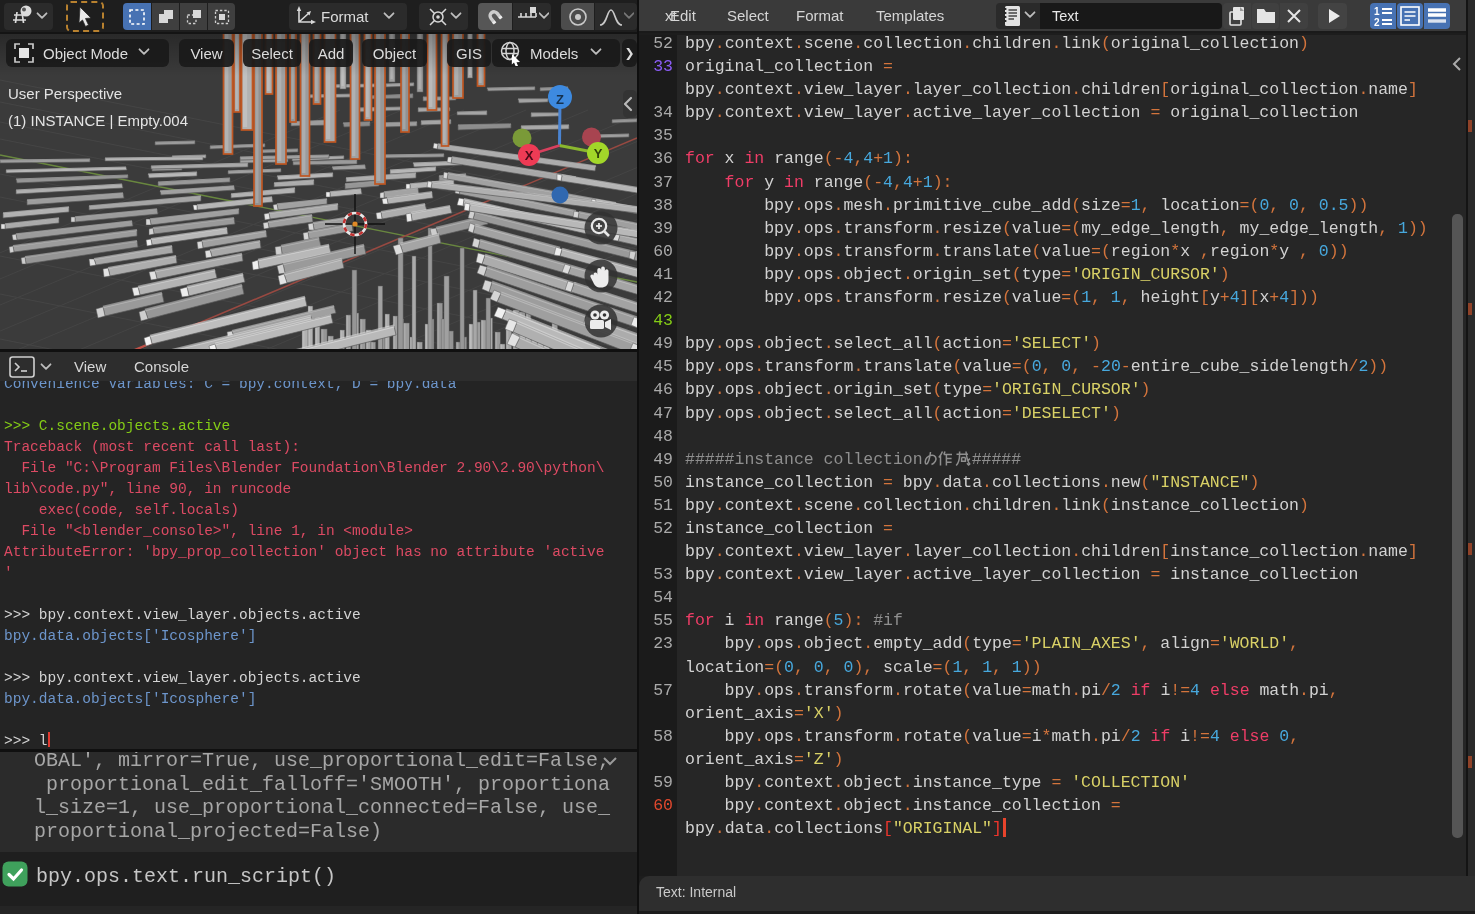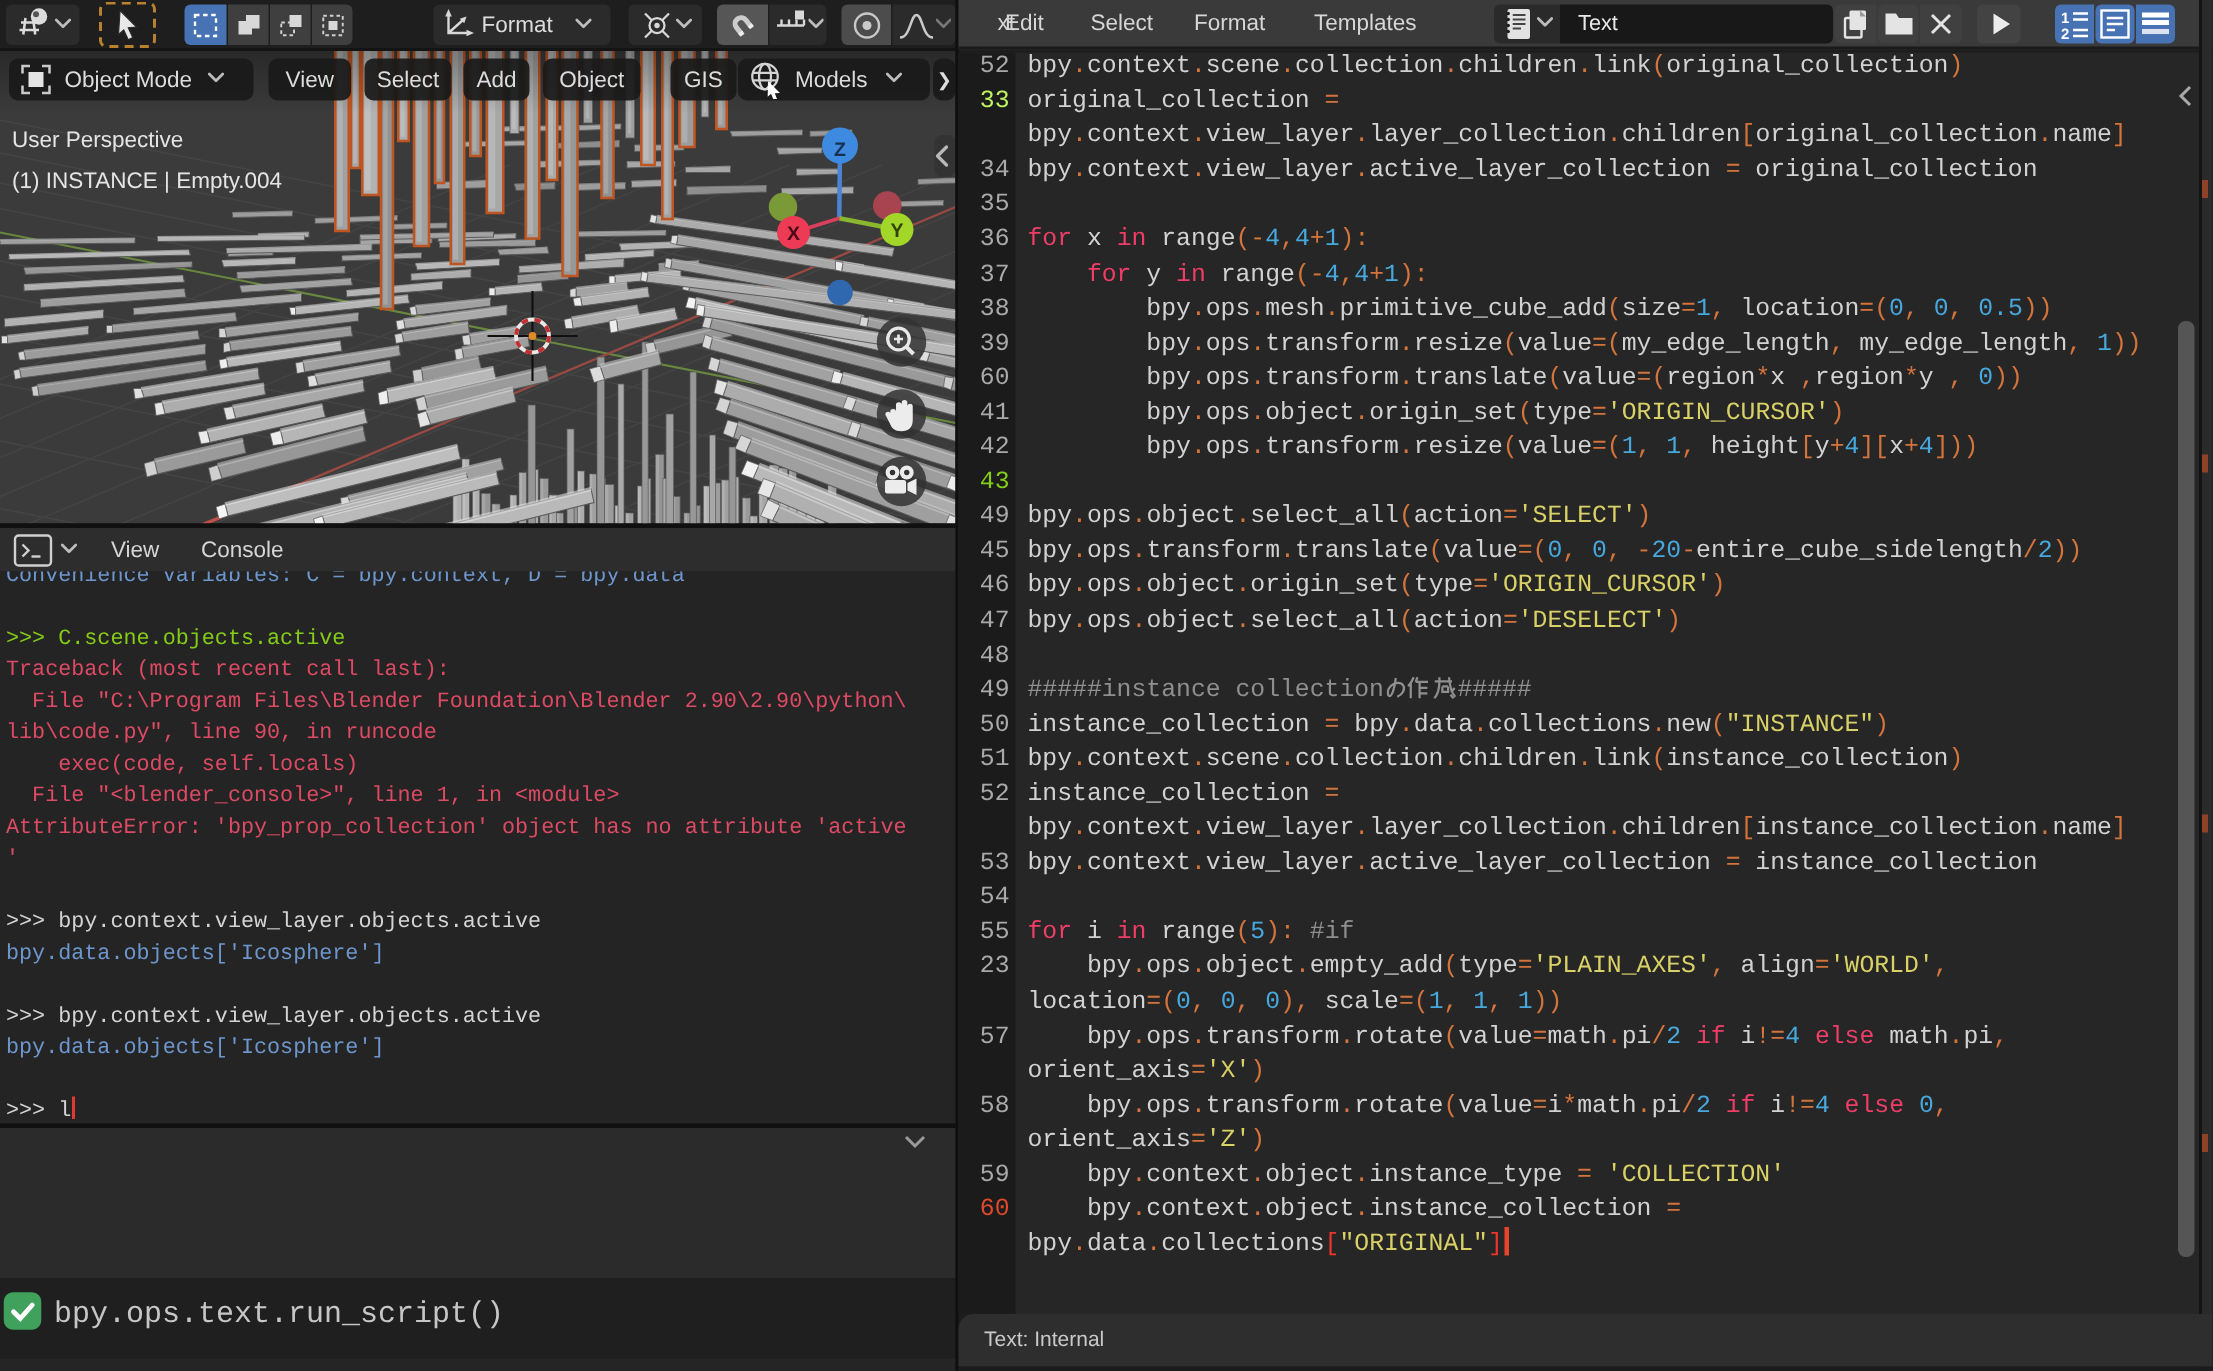--- a/index.html
+++ b/index.html
@@ -735,20 +735,24 @@
 <span style="color:#6d96cc">bpy.data.objects['Icosphere']</span>
 <span style="color:#d4d4d4"></span>
 <span style="color:#d4d4d4">&gt;&gt;&gt; bpy.context.view_layer.objects.active</span>
 <span style="color:#6d96cc">bpy.data.objects['Icosphere']</span>
 <span style="color:#d4d4d4"></span>
 <span style="color:#d4d4d4">&gt;&gt;&gt; l<span style="display:inline-block;width:2.5px;height:15px;background:#e03a30;vertical-align:-2px"></span></span></pre>
   </div>
 <div class="abs" style="left:0;top:749px;width:637px;height:3px;background:#101010"></div>
 <div class="abs" style="left:0;top:752px;width:637px;height:162px;background:#1f1f1f"></div>
 <div class="abs" style="left:0;top:752px;width:637px;height:100px;background:#2b2b2b;overflow:hidden">
+    <pre style="position:absolute;left:34px;top:-3px;font-size:20px;line-height:23.6px;color:#a6a6a6">OBAL', mirror=True, use_proportional_edit=False,
+ proportional_edit_falloff='SMOOTH', proportiona
+l_size=1, use_proportional_connected=False, use_
+proportional_projected=False)</pre>
     <span style="position:absolute;right:18px;top:2px"><svg width="18" height="14" viewBox="0 0 18 14">
         <path d="M3 4 l6 6 l6 -6" stroke="#9a9a9a" stroke-width="2" fill="none"></path>
       </svg></span>
   </div>
 <div class="abs" style="left:2px;top:861px;display:flex">
     <svg width="27" height="27" viewBox="0 0 27 27">
       <rect x="0.5" y="0.5" width="25" height="25" rx="6" fill="#3fa15c"></rect>
       <path d="M7 13.5 L11.5 18 L19.5 9" stroke="#fff" stroke-width="3.2" fill="none" stroke-linecap="round"></path>
     </svg>
   </div>
@@ -824,21 +828,21 @@
     <svg width="24" height="24" viewBox="0 0 24 24">
       <g stroke="#fff">
         <path d="M3 6 H21 M3 11 H21" stroke-width="3.4"></path>
         <path d="M3 17 H21" stroke-width="3.4" opacity="0.8"></path>
       </g>
     </svg>
   </div>
 <div class="abs" style="left:639px;top:35px;width:836px;height:841px;background:#262626;overflow:hidden">
     <div class="abs" style="left:0;top:0;width:38px;height:100%;background:#1b1b1b"></div>
     <pre class="abs" style="left:0;top:-3px;width:34px;font-size:16.5px;line-height:23.1px;text-align:right"><span style="color:#a9a9a9">52</span>
-<span style="color:#bef264">33</span>
+<span style="color:#8b5cf6">33</span>
 
 <span style="color:#a9a9a9">34</span>
 <span style="color:#a9a9a9">35</span>
 <span style="color:#a9a9a9">36</span>
 <span style="color:#a9a9a9">37</span>
 <span style="color:#a9a9a9">38</span>
 <span style="color:#a9a9a9">39</span>
 <span style="color:#a9a9a9">60</span>
 <span style="color:#a9a9a9">41</span>
 <span style="color:#a9a9a9">42</span>

